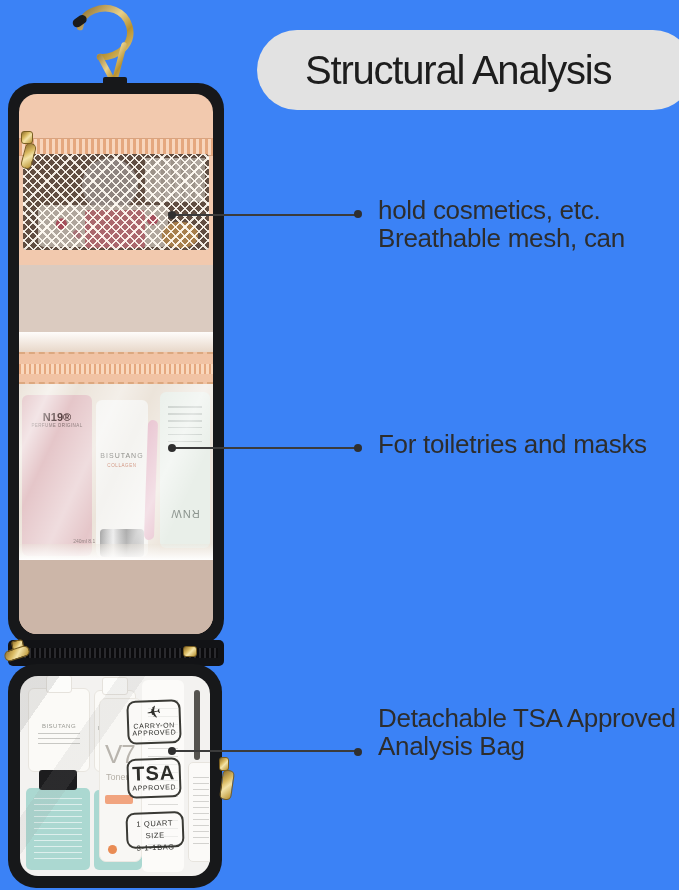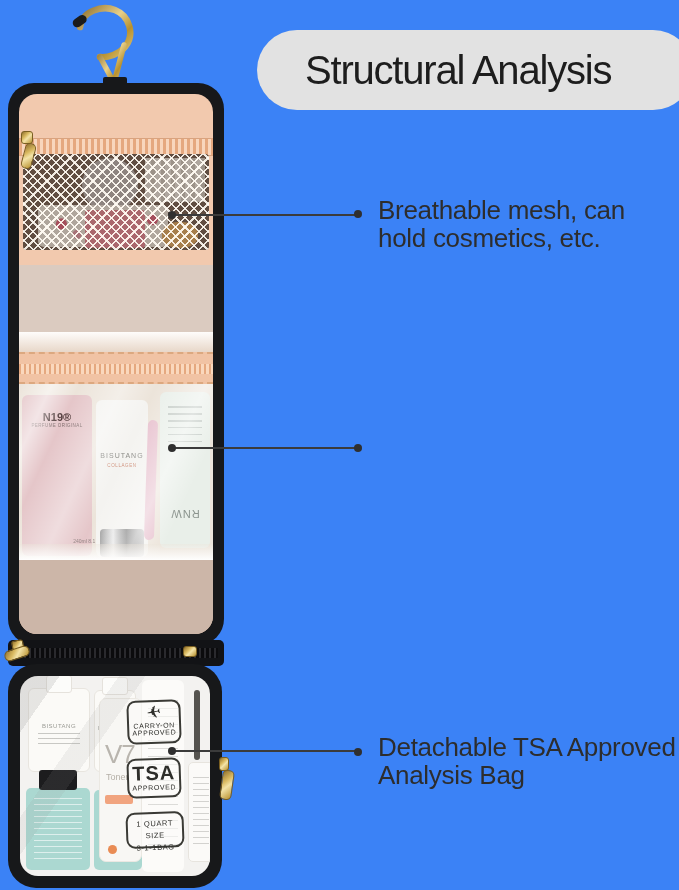--- a/index.html
+++ b/index.html
@@ -262,31 +262,32 @@
       </div>
     </div>
   </div>
   <div class="gold zip-slider" style="left:219px;top:757px;width:10px;height:14px;"></div>
   <div class="gold zip-pull" style="left:221px;top:770px;width:12px;height:30px;transform:rotate(8deg);"></div>
 
   <div class="cline" style="left:172px;top:214px;width:186px;"></div>
   <div class="dot" style="left:168px;top:211px;"></div>
   <div class="dot" style="left:354px;top:210px;"></div>
   <div class="ctext" style="top:196px;">
+    <span>hold cosmetics, etc.</span>
     <span>Breathable mesh, can</span>
-    <span>hold cosmetics, etc.</span>
   </div>
 
   <div class="cline" style="left:172px;top:447px;width:186px;"></div>
   <div class="dot" style="left:168px;top:444px;"></div>
   <div class="dot" style="left:354px;top:444px;"></div>
   <div class="ctext" style="top:430px;">
+    <span>For toiletries and masks</span>
   </div>
 
   <div class="cline" style="left:172px;top:750px;width:186px;"></div>
   <div class="dot" style="left:168px;top:747px;"></div>
   <div class="dot" style="left:354px;top:748px;"></div>
-  <div class="ctext" style="top:733px;">
+  <div class="ctext" style="top:704px;">
     <span>Detachable TSA Approved</span>
     <span>Analysis Bag</span>
   </div>
 
 </div>
 
 </body></html>

